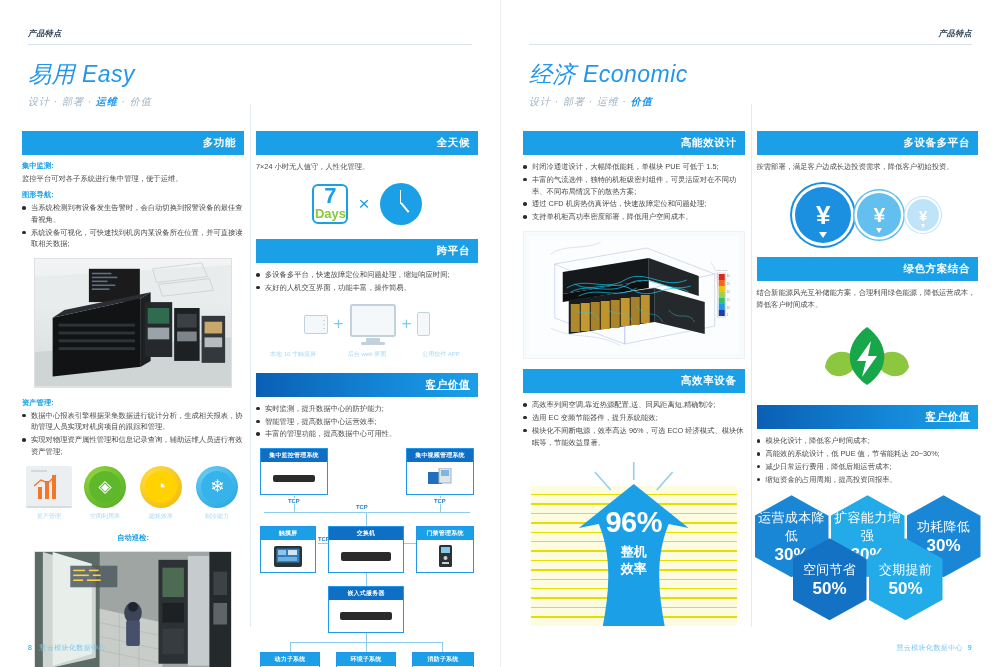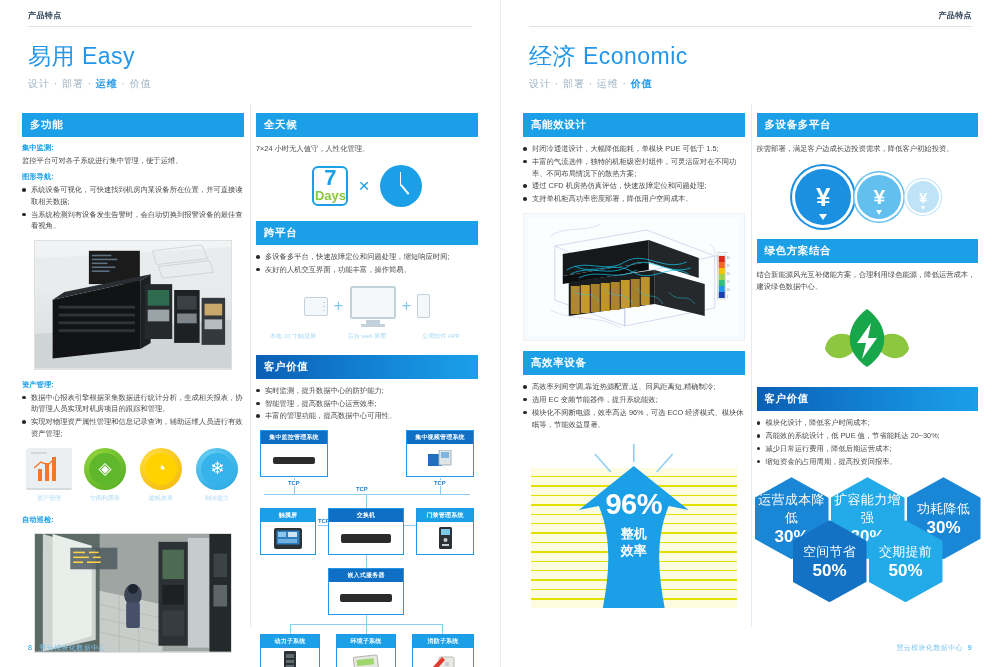--- a/index.html
+++ b/index.html
@@ -8,42 +8,42 @@
     font-family:"Liberation Sans","DejaVu Sans",sans-serif;
     background:#ffffff;
     overflow:hidden;
     color:#333;
   }
   .spread { display:flex; width:1000px; height:667px; }
   .page { width:500px; height:667px; position:relative; padding:0; }
   .page-right { border-left:1px solid #e8eef3; }
 
   
-  .hdr { padding:10px 28px 0 28px; }
+  .hdr { padding:28px 28px 0 28px;font-style:italic; }
   .hdr-crumb { font-size:8px; font-weight:bold; color:#2a3f54; letter-spacing:.4px; }
   .hdr-crumb.right { text-align:right; }
   .hdr-rule { height:1px; background:#d8e3ec; margin-top:5px; }
   .title { font-size:23px; color:#2196ea; font-weight:normal; margin-top:14px; letter-spacing:.5px; }
   .subtitle { font-size:10px; color:#9fb4c4; margin-top:5px; letter-spacing:1px; }
   .subtitle b { color:#2196ea; font-weight:bold; }
 
   
   .cols { display:flex; padding:0 22px; margin-top:22px; gap:12px; }
   .col { width:222px; position:relative; }
   .col-divider {
     position:absolute; top:104px; bottom:40px; left:250px;
     width:1px; background:#e3ebf2;
   }
 
   
   .bar {
     background:#1ba0e8; color:#fff; font-size:10.5px; font-weight:bold;
-    padding:5px 8px; letter-spacing:.6px; margin-bottom:6px;
+    padding:5px 8px; letter-spacing:.6px; margin-bottom:6px;text-align:right;
   }
-  .bar.dark { background:linear-gradient(90deg,#0a5fb4 0%,#1487d8 60%,#1ba0e8 100%); }
+  .bar.dark { background:linear-gradient(90deg,#0a5fb4 0%,#1487d8 60%,#1ba0e8 100%);text-decoration:underline; }
 
   
   .lead { font-size:7.3px; line-height:1.65; color:#4a4a4a; margin-bottom:5px; }
   .sublabel { font-size:7.3px; color:#1ba0e8; font-weight:bold; margin:5px 0 2px; }
   ul.bl { list-style:none; margin:0 0 5px 0; }
   ul.bl li {
     font-size:7.3px; line-height:1.62; color:#4a4a4a;
     padding-left:9px; position:relative; margin-bottom:1px;
   }
   ul.bl li:before {
@@ -167,22 +167,22 @@
     <div class="cols">
       <div class="col-divider"></div>
 
       <div class="col">
 
         <div class="bar">多功能</div>
         <div class="sublabel">集中监测:</div>
         <div class="lead">监控平台可对各子系统进行集中管理，便于运维。</div>
         <div class="sublabel">图形导航:</div>
         <ul class="bl">
+          <li>当系统检测到有设备发生告警时，会自动切换到报警设备的最佳查看视角。</li>
           <li>系统设备可视化，可快速找到机房内某设备所在位置，并可直接读取相关数据;</li>
-          <li>当系统检测到有设备发生告警时，会自动切换到报警设备的最佳查看视角。</li>
         </ul>
 
         <div class="photo-wrap">
           <svg class="photo" viewBox="0 0 200 130">
             <defs>
               <linearGradient id="wallg" x1="0" y1="0" x2="0" y2="1">
                 <stop offset="0" stop-color="#f2f4f5"></stop>
                   <stop offset="1" stop-color="#d8dcdd"></stop>
               </linearGradient>
             </defs>
@@ -254,21 +254,21 @@
             <div class="alabel">能耗效率</div>
           </div>
           <div class="asset">
             <div class="acirc blue">
                 <div class="inner">❄</div>
               </div>
             <div class="alabel">制冷能力</div>
           </div>
         </div>
 
-        <div class="sublabel" style="margin-top:12px;">自动巡检:</div>
+        <div class="sublabel" style="margin-top:12px;text-align:center;">自动巡检:</div>
 
         <div class="photo-wrap">
           <svg class="photo" viewBox="0 0 200 120">
             <rect width="200" height="120" fill="#9fa5a3"></rect>
             <polygon points="0,0 66,0 66,120 0,120" fill="#5d6b66"></polygon>
             <polygon points="8,0 62,16 62,108 8,120" fill="#cfd6d2"></polygon>
             <polygon points="18,0 58,12 58,104 18,116" fill="#e8eeea"></polygon>
             <polygon points="66,58 130,72 130,120 66,120" fill="#c9cdc9"></polygon>
             <g stroke="#aeb3af" stroke-width="0.6">
               <line x1="66" y1="72" x2="130" y2="86"></line>
@@ -585,21 +585,21 @@
             <span>¥</span>
             <span class="arrow"></span>
           </div>
           <div class="yen r3">
             <span>¥</span>
             <span class="arrow"></span>
           </div>
         </div>
 
         <div class="bar" style="margin-top:14px;">绿色方案结合</div>
-        <div class="lead">结合新能源风光互补储能方案，合理利用绿色能源，降低运营成本，建设绿色数据中心。</div>
+        <div class="lead">结合新能源风光互补储能方案，合理利用绿色能源，降低运营成本，降低客户时间成本。</div>
 
         <div class="leaf-wrap">
           <svg width="96" height="70" viewBox="0 0 96 70">
             <path d="M6 42 C8 24, 30 22, 40 36 C32 54, 12 56, 6 42 Z" fill="#8dc63f"></path>
             <path d="M90 42 C88 24, 66 22, 56 36 C64 54, 84 56, 90 42 Z" fill="#8dc63f"></path>
             <path d="M48 2 C70 18, 72 44, 48 60 C24 44, 26 18, 48 2 Z" fill="#17a64a"></path>
             <path d="M52 16 L38 36 L47 36 L43 52 L58 31 L49 31 Z" fill="#ffffff"></path>
           </svg>
         </div>
 

